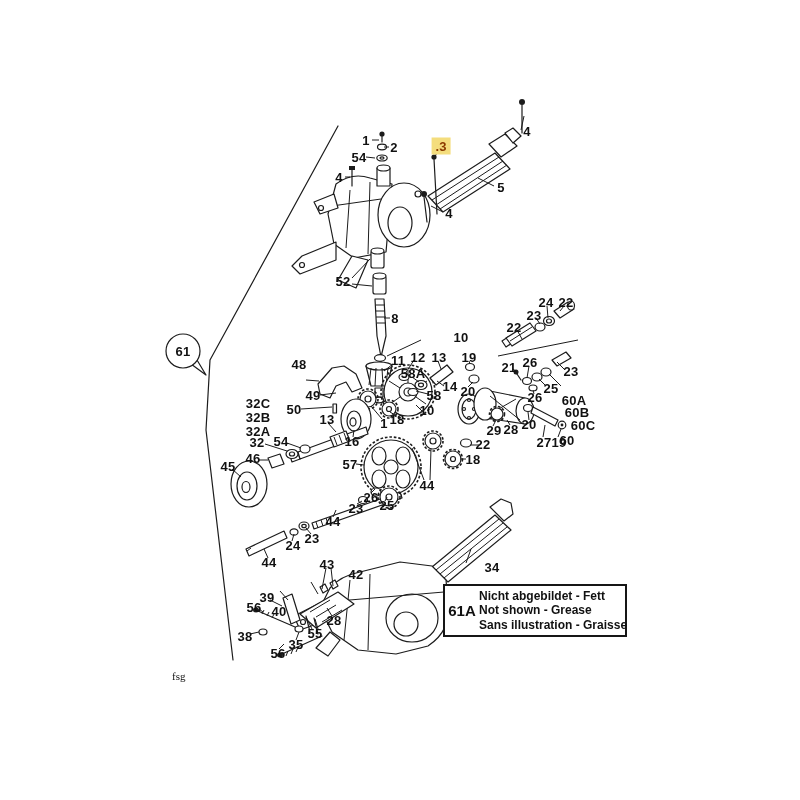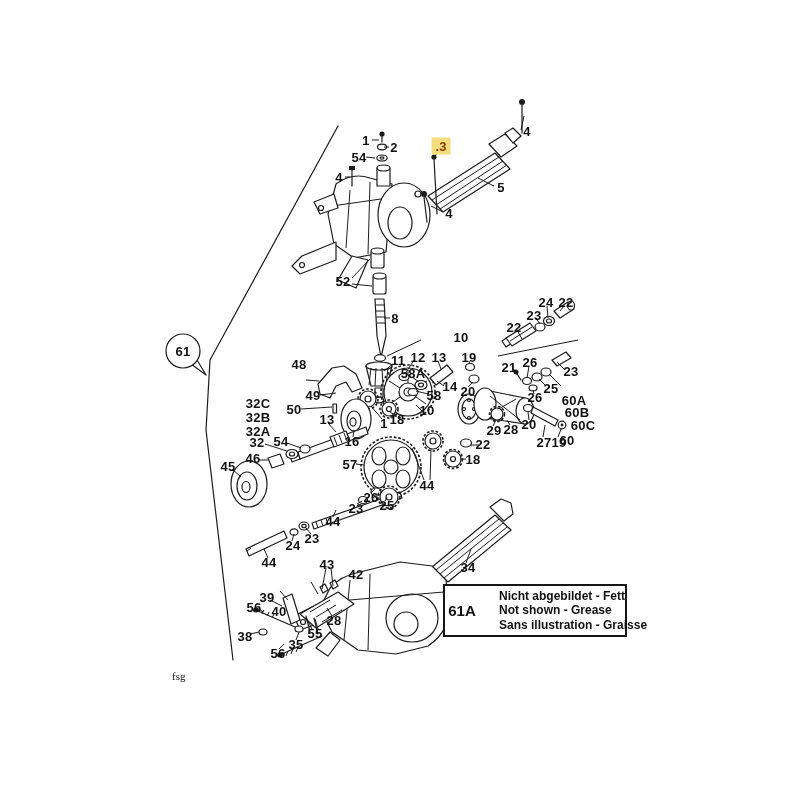--- a/index.html
+++ b/index.html
@@ -32,21 +32,21 @@
   .notebox{
     position:absolute;left:443px;top:584px;width:184px;height:53px;
     border:2px solid #161616;background:#fff;box-sizing:border-box;
     display:flex;align-items:center;
   }
   .notebox .ref{
     flex:0 0 34px;text-align:center;font-size:15px;font-weight:bold;color:#111;
   }
   .notebox .lines{flex:1;}
   .notebox .lines div{
-    font-size:12px;font-weight:bold;color:#111;line-height:14.5px;white-space:nowrap;margin-left:20px;
+    font-size:12px;font-weight:bold;color:#111;line-height:14.5px;white-space:nowrap;
   }
   .footer{
     position:absolute;left:172px;top:670px;
     font-family:"Liberation Serif", serif;
     font-size:11px;font-weight:normal;color:#111;
   }
 </style>
 </head>
 <body>
 
@@ -411,21 +411,21 @@
       <div class="lbl" style="left: 327px; top: 564px;">43</div>
       <div class="lbl" style="left: 311px; top: 574px; margin-left: 45px;">42</div>
       <div class="lbl" style="left: 279px; top: 587px; margin-top: 24px;">40</div>
       <div class="lbl" style="left: 267px; top: 597px;">39</div>
       <div class="lbl" style="left: 254px; top: 607px;">56</div>
       <div class="lbl" style="left: 245px; top: 636px;">38</div>
       <div class="lbl" style="left: 315px; top: 633px;">55</div>
       <div class="lbl" style="left: 296px; top: 644px;">35</div>
       <div class="lbl" style="left: 278px; top: 653px;">56</div>
       <div class="lbl" style="left: 334px; top: 620px;">28</div>
-      <div class="lbl" style="left: 468px; top: 567px;">34</div>
+      <div class="lbl" style="left: 492px; top: 567px;">34</div>
       <div class="lbl" style="left: 183px; top: 351px;">61</div>
     </div>
 
   <div class="notebox">
     <div class="ref">61A</div>
     <div class="lines">
       <div>Nicht abgebildet - Fett</div>
       <div>Not shown - Grease</div>
       <div>Sans illustration - Graisse</div>
     </div>

